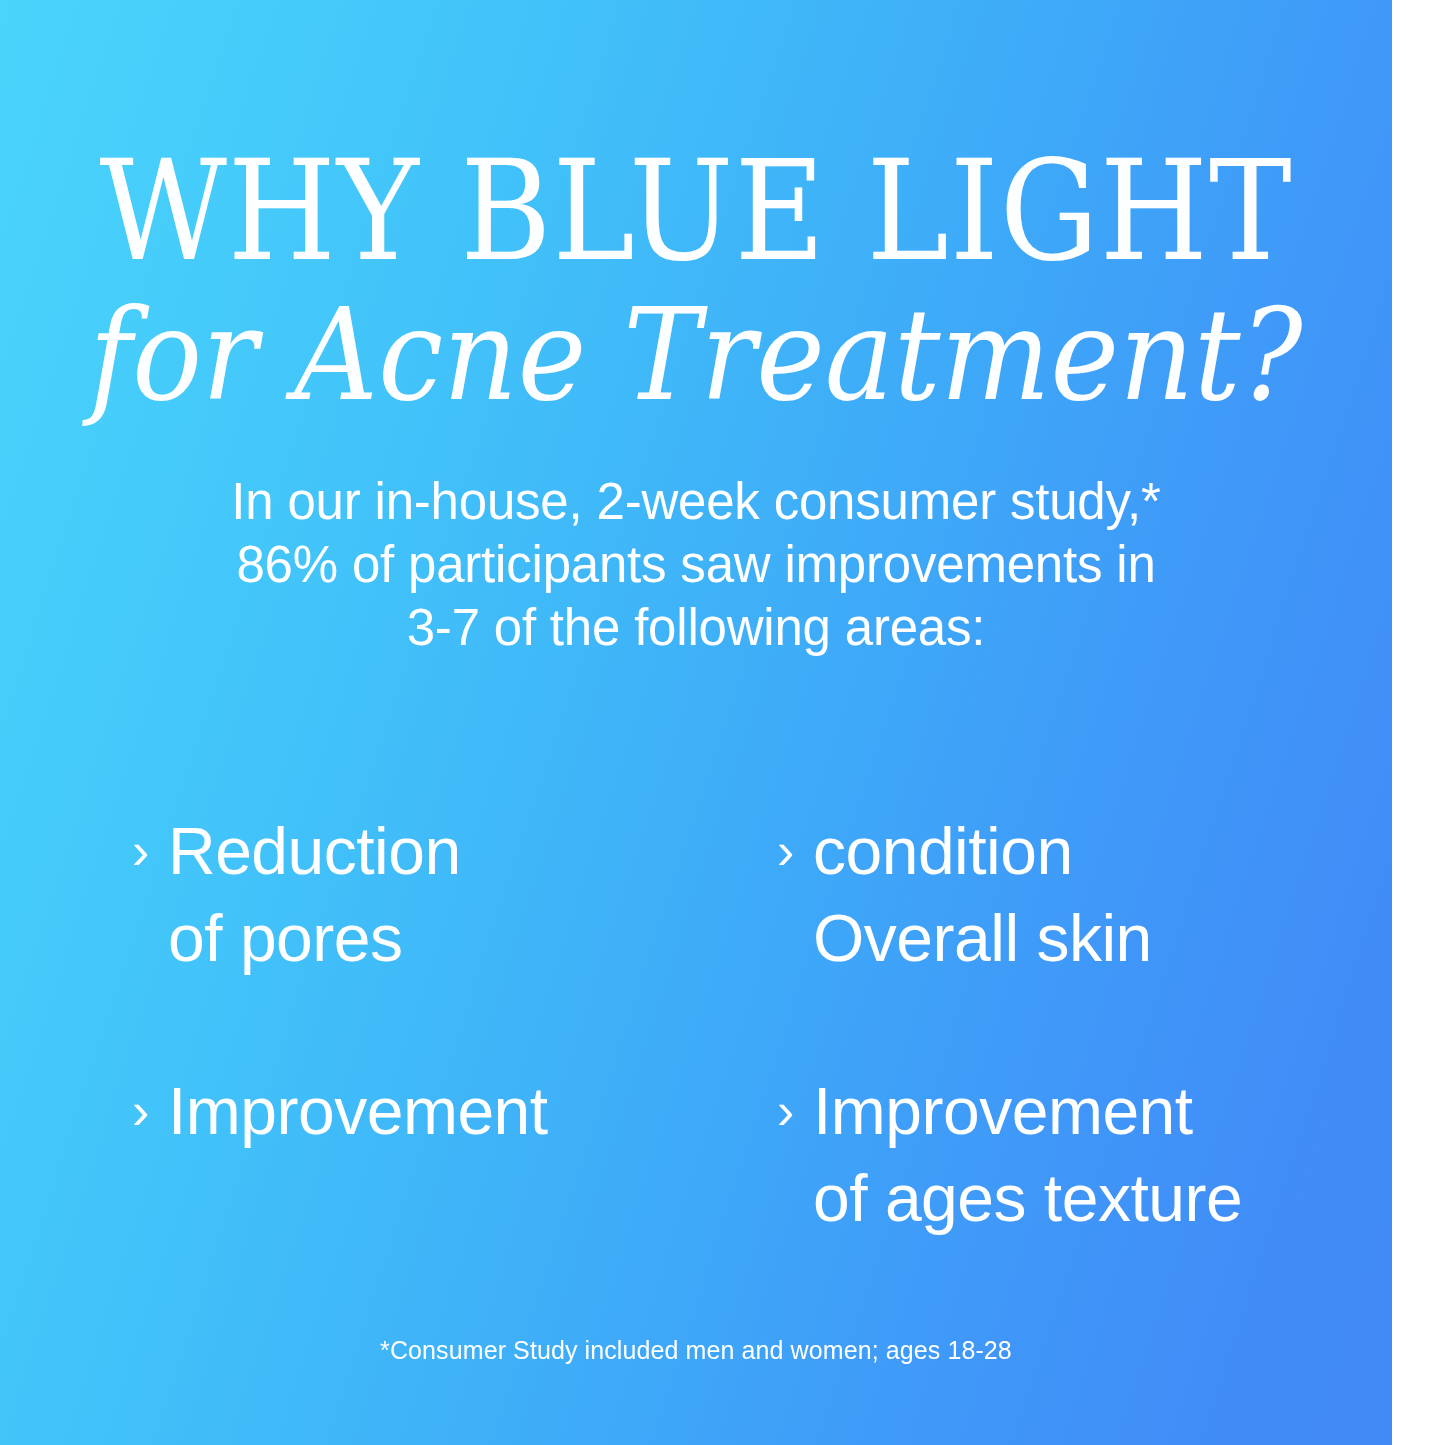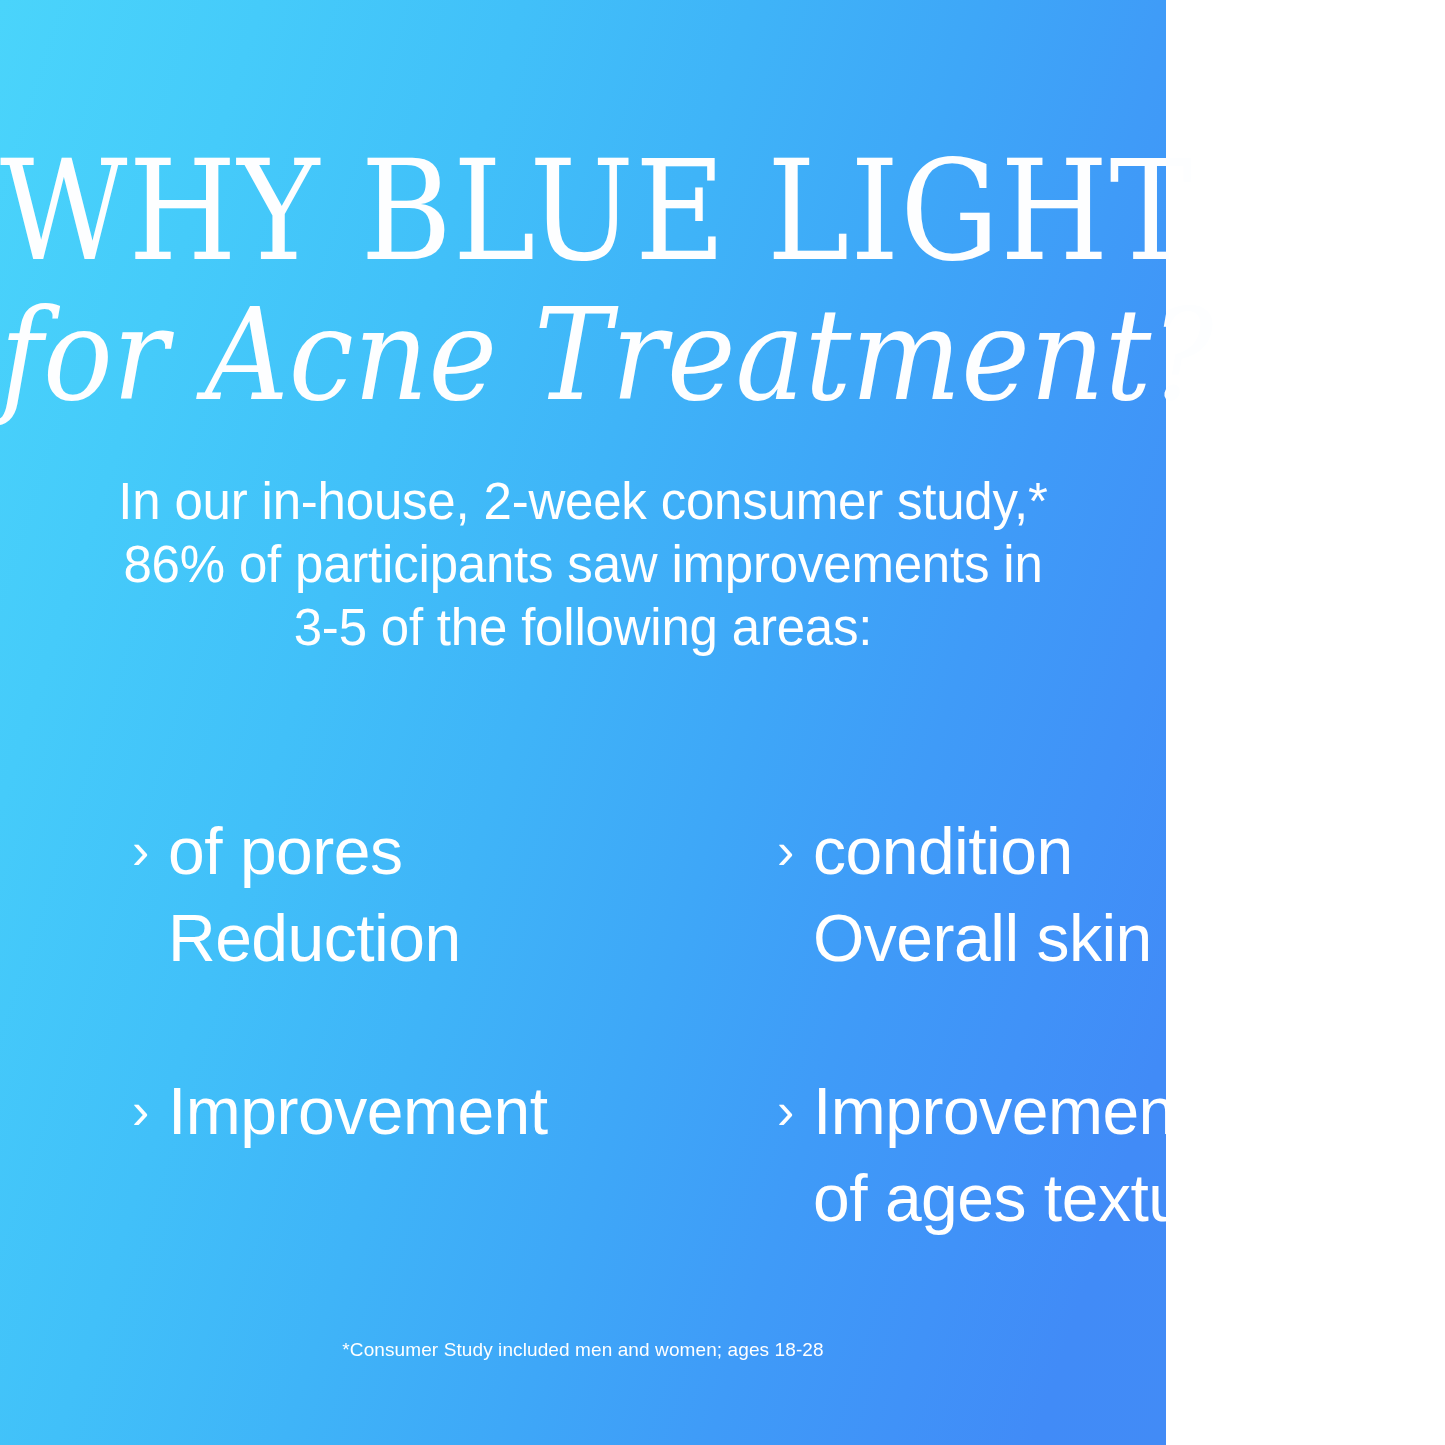--- a/index.html
+++ b/index.html
@@ -9,21 +9,21 @@
 
   body {
     width: 1445px;
     height: 1445px;
     overflow: hidden;
     font-family: "Liberation Sans", sans-serif;
   }
 
   #poster {
     position: relative;
-    width: 1166px;
+    width: 1392px;
     height: 1445px;
     box-sizing: border-box;
     
     background:
       linear-gradient(108deg,
         #4ad4fb 0%,
         #45cbfa 16%,
         #41c0f9 32%,
         #3fb4f8 46%,
         #3ea7f8 60%,
@@ -130,50 +130,50 @@
     white-space: nowrap;
   }
 
   
   .footnote {
     position: absolute;
     left: 0;
     right: 0;
     bottom: 78px;
     text-align: center;
-    font-size: 19px;
+    font-size: 25px;
     line-height: 34px;
     font-weight: 400;
     letter-spacing: 0.1px;
     color: #ffffff;
   }
 </style>
 </head>
 <body>
 
 <div id="poster">
 
   <div class="headline">
     <span class="headline-line1">WHY BLUE LIGHT</span>
     <span class="headline-line2">for Acne Treatment?</span>
   </div>
 
   <div class="intro">
     <span class="intro-line">In our in-house, 2-week consumer study,*</span>
     <span class="intro-line">86% of participants saw improvements in</span>
-    <span class="intro-line">3-5 of the following areas:</span>
+    <span class="intro-line">3-7 of the following areas:</span>
   </div>
 
   <div class="benefits">
 
     <div class="benefit">
       <span class="benefit-marker">›</span>
       <span class="benefit-text">
+        <span>Reduction</span>
         <span>of pores</span>
-        <span>Reduction</span>
       </span>
     </div>
 
     <div class="benefit">
       <span class="benefit-marker">›</span>
       <span class="benefit-text">
         <span>condition</span>
         <span>Overall skin</span>
       </span>
     </div>

